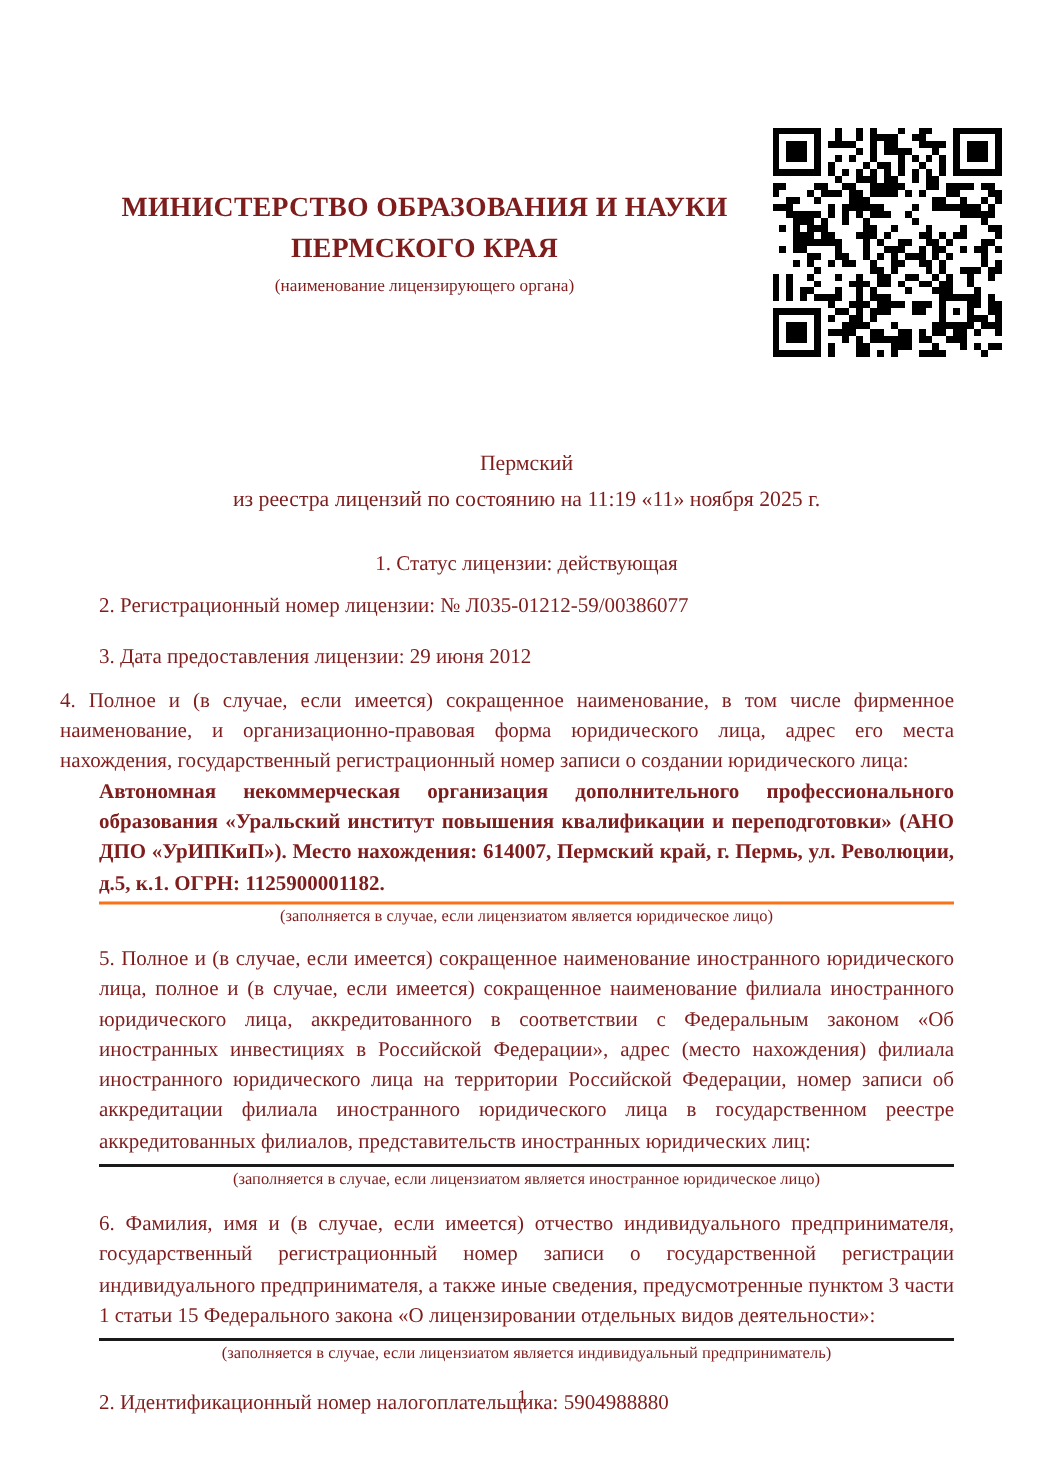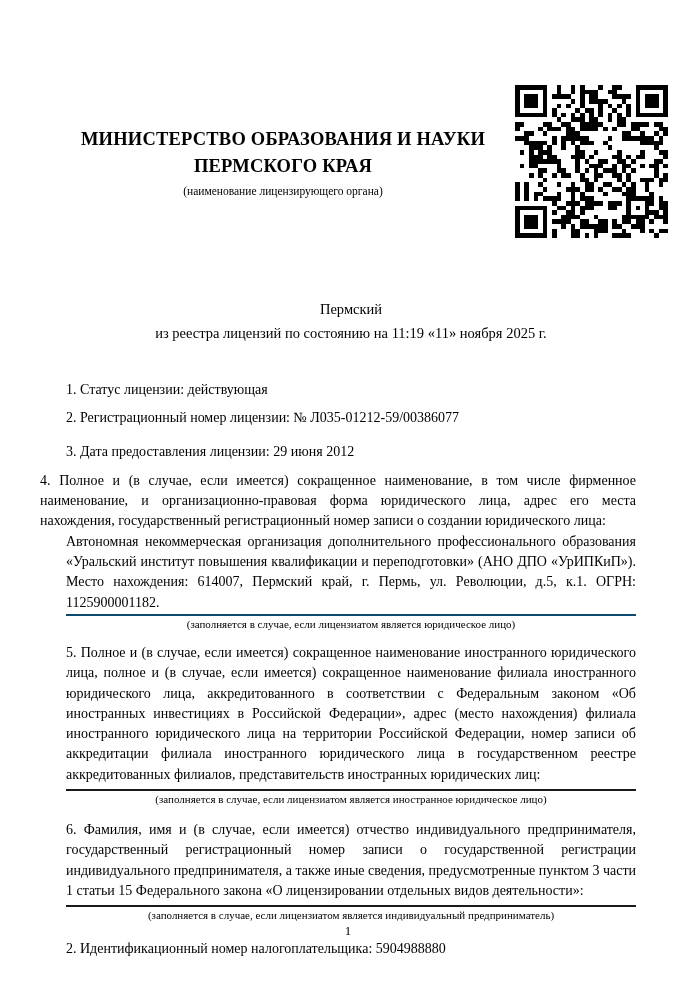--- a/index.html
+++ b/index.html
@@ -1,20 +1,20 @@
 <!DOCTYPE html>
 <html><head>
 <meta charset="utf-8">
 <style>
   html,body{margin:0;padding:0;background:#ffffff;}
   .page{
     position:relative;
     width:696px;height:989px;
     background:#ffffff;
-    color:#000000;
+    color:#7f1d1d;
     font-family:"Liberation Serif","DejaVu Serif",serif;
     overflow:hidden;
   }
   .header{
     margin-left:66px;
     width:434px;
     padding-top:126px;
     text-align:center;
   }
   .org{
@@ -39,35 +39,36 @@
     font-size:14.5px;
     line-height:24px;
   }
   .item{
     margin:0 60px 0 66px;
     font-size:14px;
     line-height:20.3px;
   }
   .jt{text-align:justify;}
   .value-filled{
-    border-bottom:2px solid #0c4a6e;
+    border-bottom:2px solid #f97316;
     padding-bottom:1px;
+    font-weight:bold;
   }
   .fill-rule{
     margin:4px 60px 0 66px;
     border-top:2px solid #1a1a1a;
     height:0;
   }
   .caption{
     margin:1px 60px 0 66px;
     font-size:11px;
     line-height:14px;
     text-align:center;
   }
-  .mt-item1{margin-top:35px;}
+  .mt-item1{margin-top:22px;text-align:center;}
   .mt-item2{margin-top:8px;}
   .mt-item3{margin-top:13px;}
   .mt-item4{margin-top:9px;margin-left:40px;}
   .mt-item5{margin-top:12px;}
   .mt-item6{margin-top:14px;}
   .mt-item7{margin-top:17px;}
   .page-num{
     position:absolute;
     left:0;right:0;top:923px;
     text-align:center;

